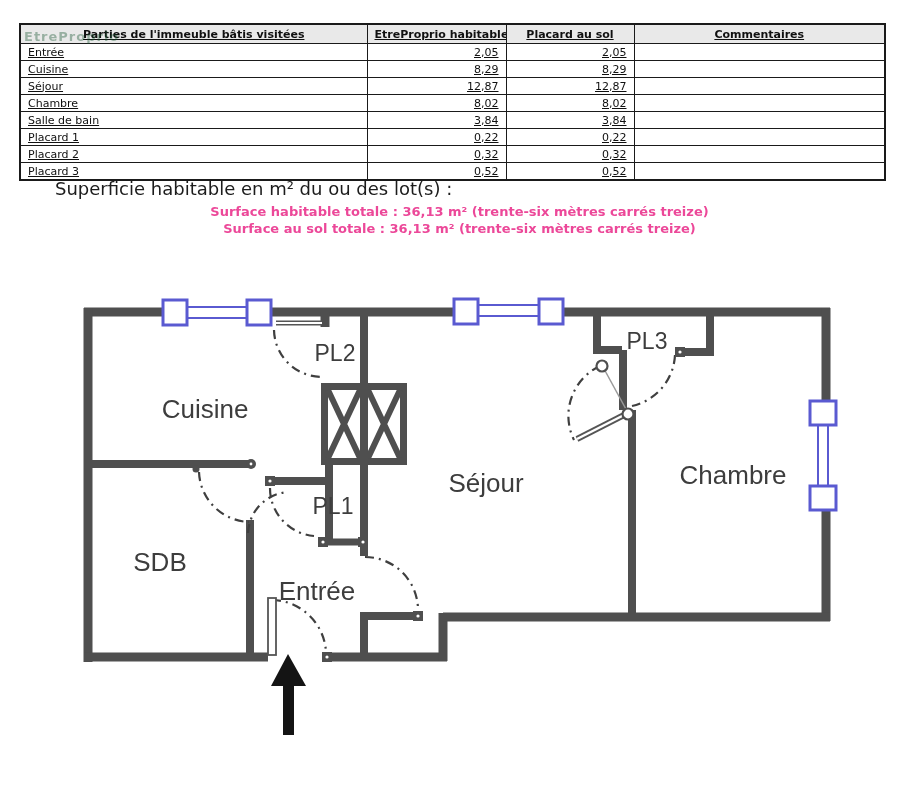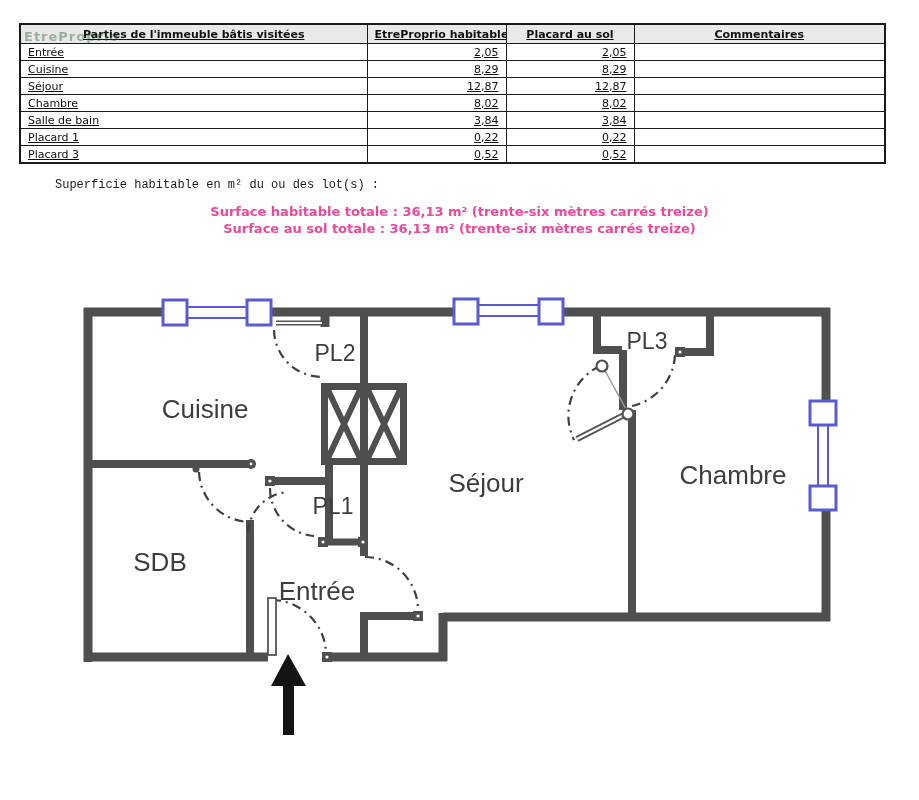--- a/index.html
+++ b/index.html
@@ -35,21 +35,21 @@
 
   .watermark {
     position:absolute; left:24px; top:29px; z-index:3;
     font-size:13px; font-weight:bold; letter-spacing:1px;
     color:#14532d; opacity:.38; pointer-events:none;
   }
 
   
   .intro {
     position:absolute; left:55px; top:178px;
-    font-size:12px; color:#1c1c1c; z-index:2;font-family:Liberation Mono, monospace;
+    font-size:18px; color:#1c1c1c; z-index:2;
   }
   .totals {
     position:absolute; left:0; top:203px; width:919px;
     text-align:center; font-weight:bold; font-size:13px;
     line-height:17px; color:#ec4899; z-index:2;
   }
 
   
   svg.plan { position:absolute; left:0; top:0; z-index:1; }
   .wall   { stroke:#4f4f4f; fill:none; }
@@ -119,20 +119,26 @@
         <td class="cell-num">3,84</td>
         <td class="cell-num"></td>
       </tr>
       <tr>
         <td class="cell-name">Placard 1</td>
         <td class="cell-num">0,22</td>
         <td class="cell-num">0,22</td>
         <td class="cell-num"></td>
       </tr>
       <tr>
+        <td class="cell-name">Placard 2</td>
+        <td class="cell-num">0,32</td>
+        <td class="cell-num">0,32</td>
+        <td class="cell-num"></td>
+      </tr>
+      <tr>
         <td class="cell-name">Placard 3</td>
         <td class="cell-num">0,52</td>
         <td class="cell-num">0,52</td>
         <td class="cell-num"></td>
       </tr>
     </tbody>
   </table>
 
   <div class="intro">Superficie habitable en m² du ou des lot(s) :</div>
   <div class="totals">

